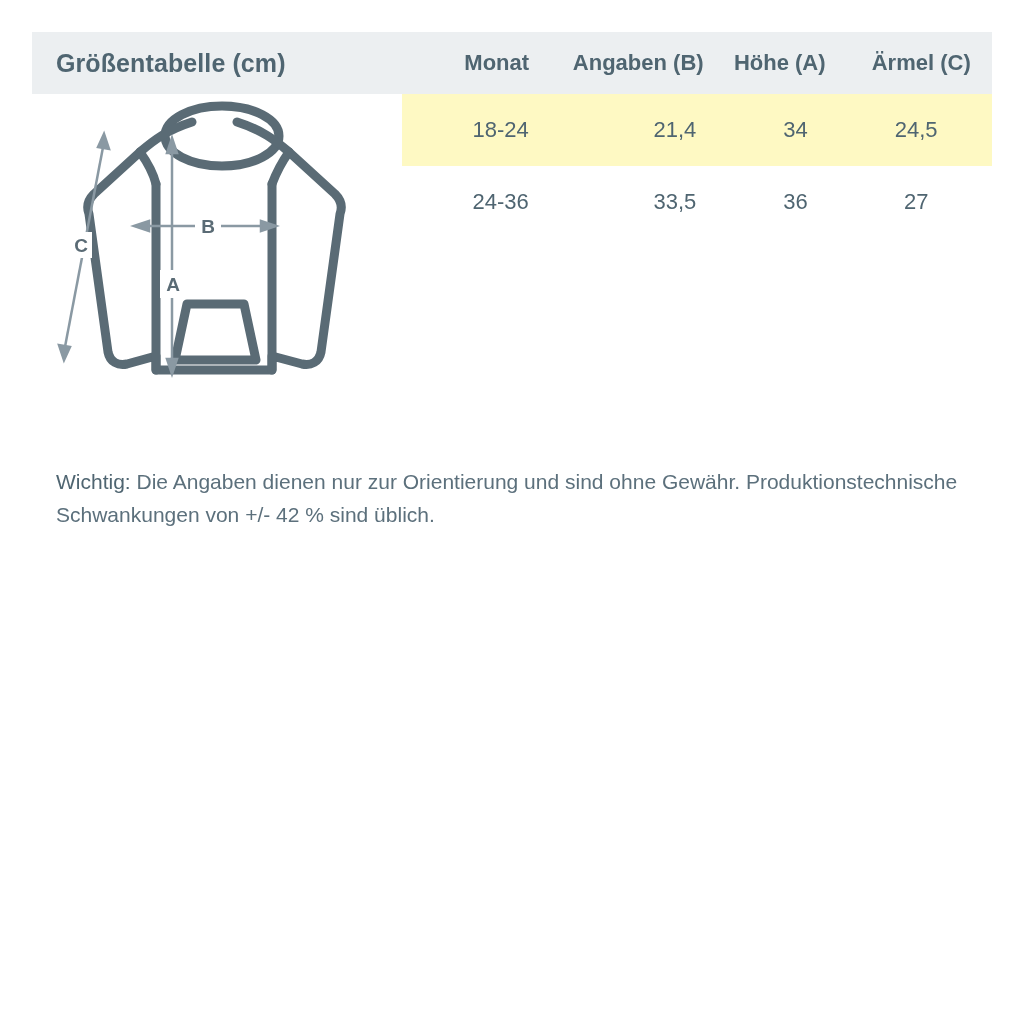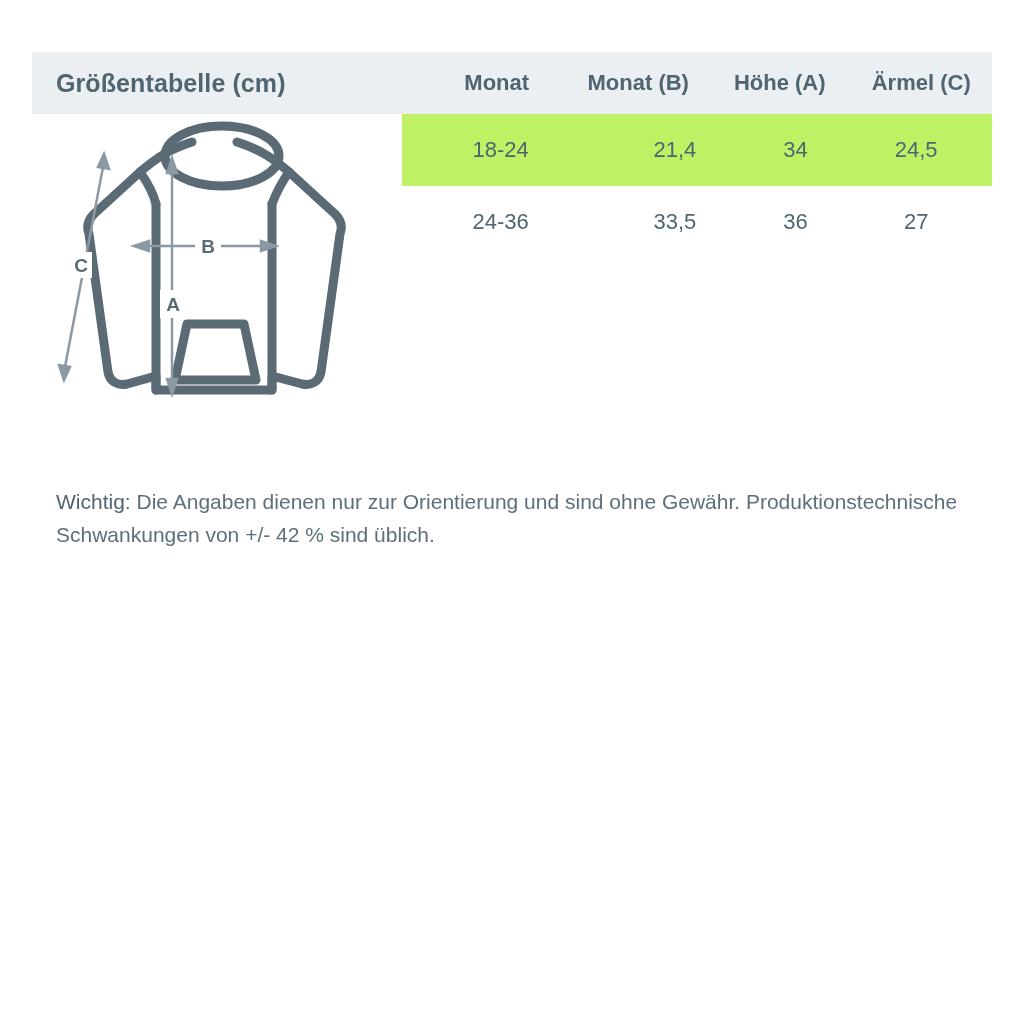--- a/index.html
+++ b/index.html
@@ -14,21 +14,20 @@
     color: #5a6b75;
     position: relative;
     overflow: hidden;
   }
 
   .sheet {
     position: absolute;
     left: 32px;
     top: 32px;
     width: 960px;
-    margin-top: 20px;
   }
 
   
   .header-row {
     display: flex;
     align-items: center;
     background: #eceff1;
     height: 62px;
     box-sizing: border-box;
   }
@@ -72,21 +71,21 @@
   }
   table.size-table td {
     text-align: center;
     font-size: 22px;
     color: #4f6571;
     height: 70px;
     vertical-align: middle;
     font-weight: normal;
   }
   table.size-table tr.alt td {
-    background: #bef264;
+    background: #fef9c3;
   }
 
   
   .note {
     margin-top: 22px;
     padding-left: 24px;
     font-size: 21px;
     line-height: 1.55;
     color: #5c707c;
     max-width: 930px;
@@ -98,21 +97,21 @@
 </style>
 </head>
 <body>
 
 <div class="sheet">
 
   <div class="header-row">
     <div class="header-title">Größentabelle (cm)</div>
     <div class="header-cols">
       <div class="hcol">Monat</div>
-      <div class="hcol">Monat (B)</div>
+      <div class="hcol">Angaben (B)</div>
       <div class="hcol">Höhe (A)</div>
       <div class="hcol">Ärmel (C)</div>
     </div>
   </div>
 
   <div class="body-row">
 
     <div class="figure-cell">
       <svg width="370" height="350" viewBox="0 0 370 350">
         <g fill="none" stroke="#5a6b75" stroke-width="9" stroke-linejoin="round" stroke-linecap="round">

